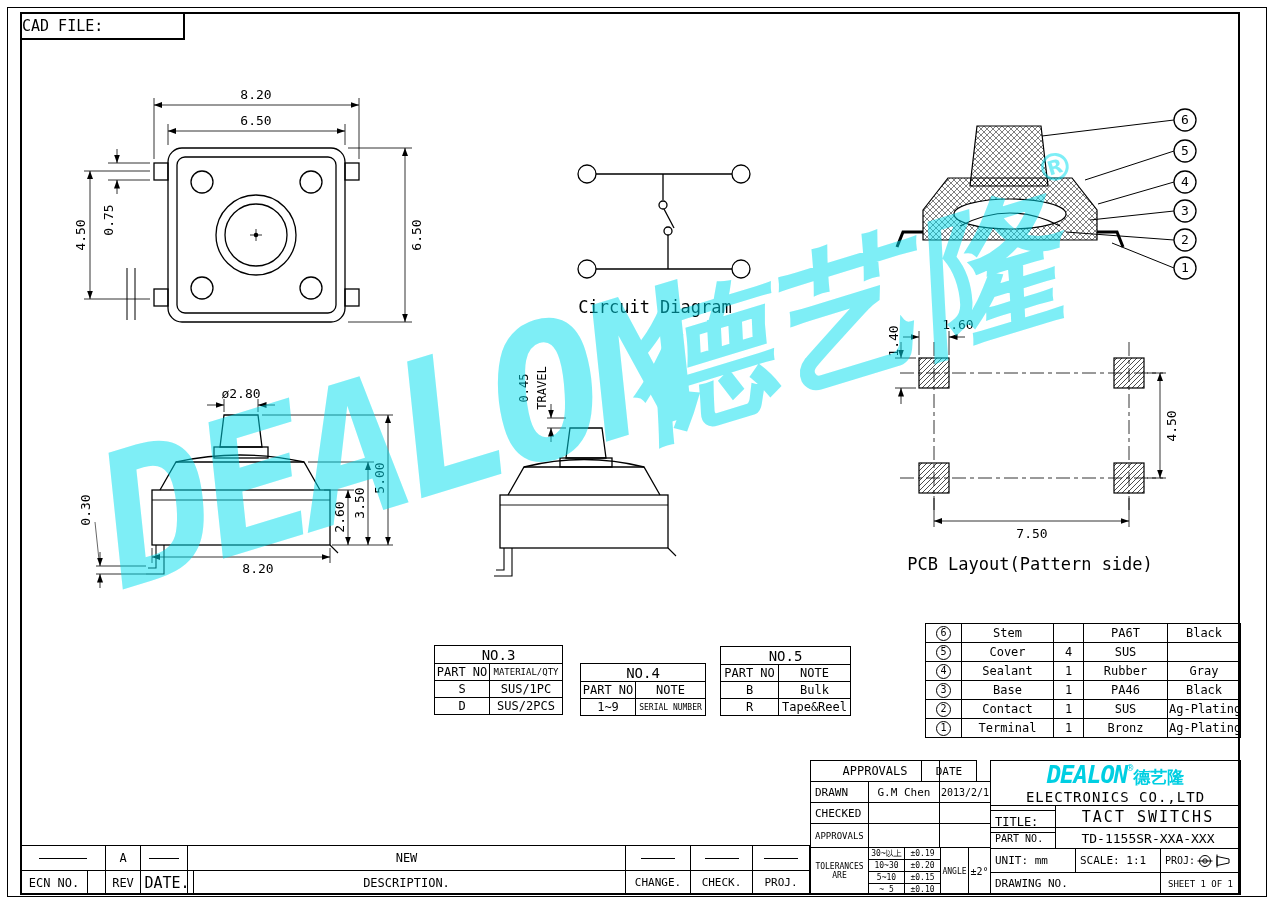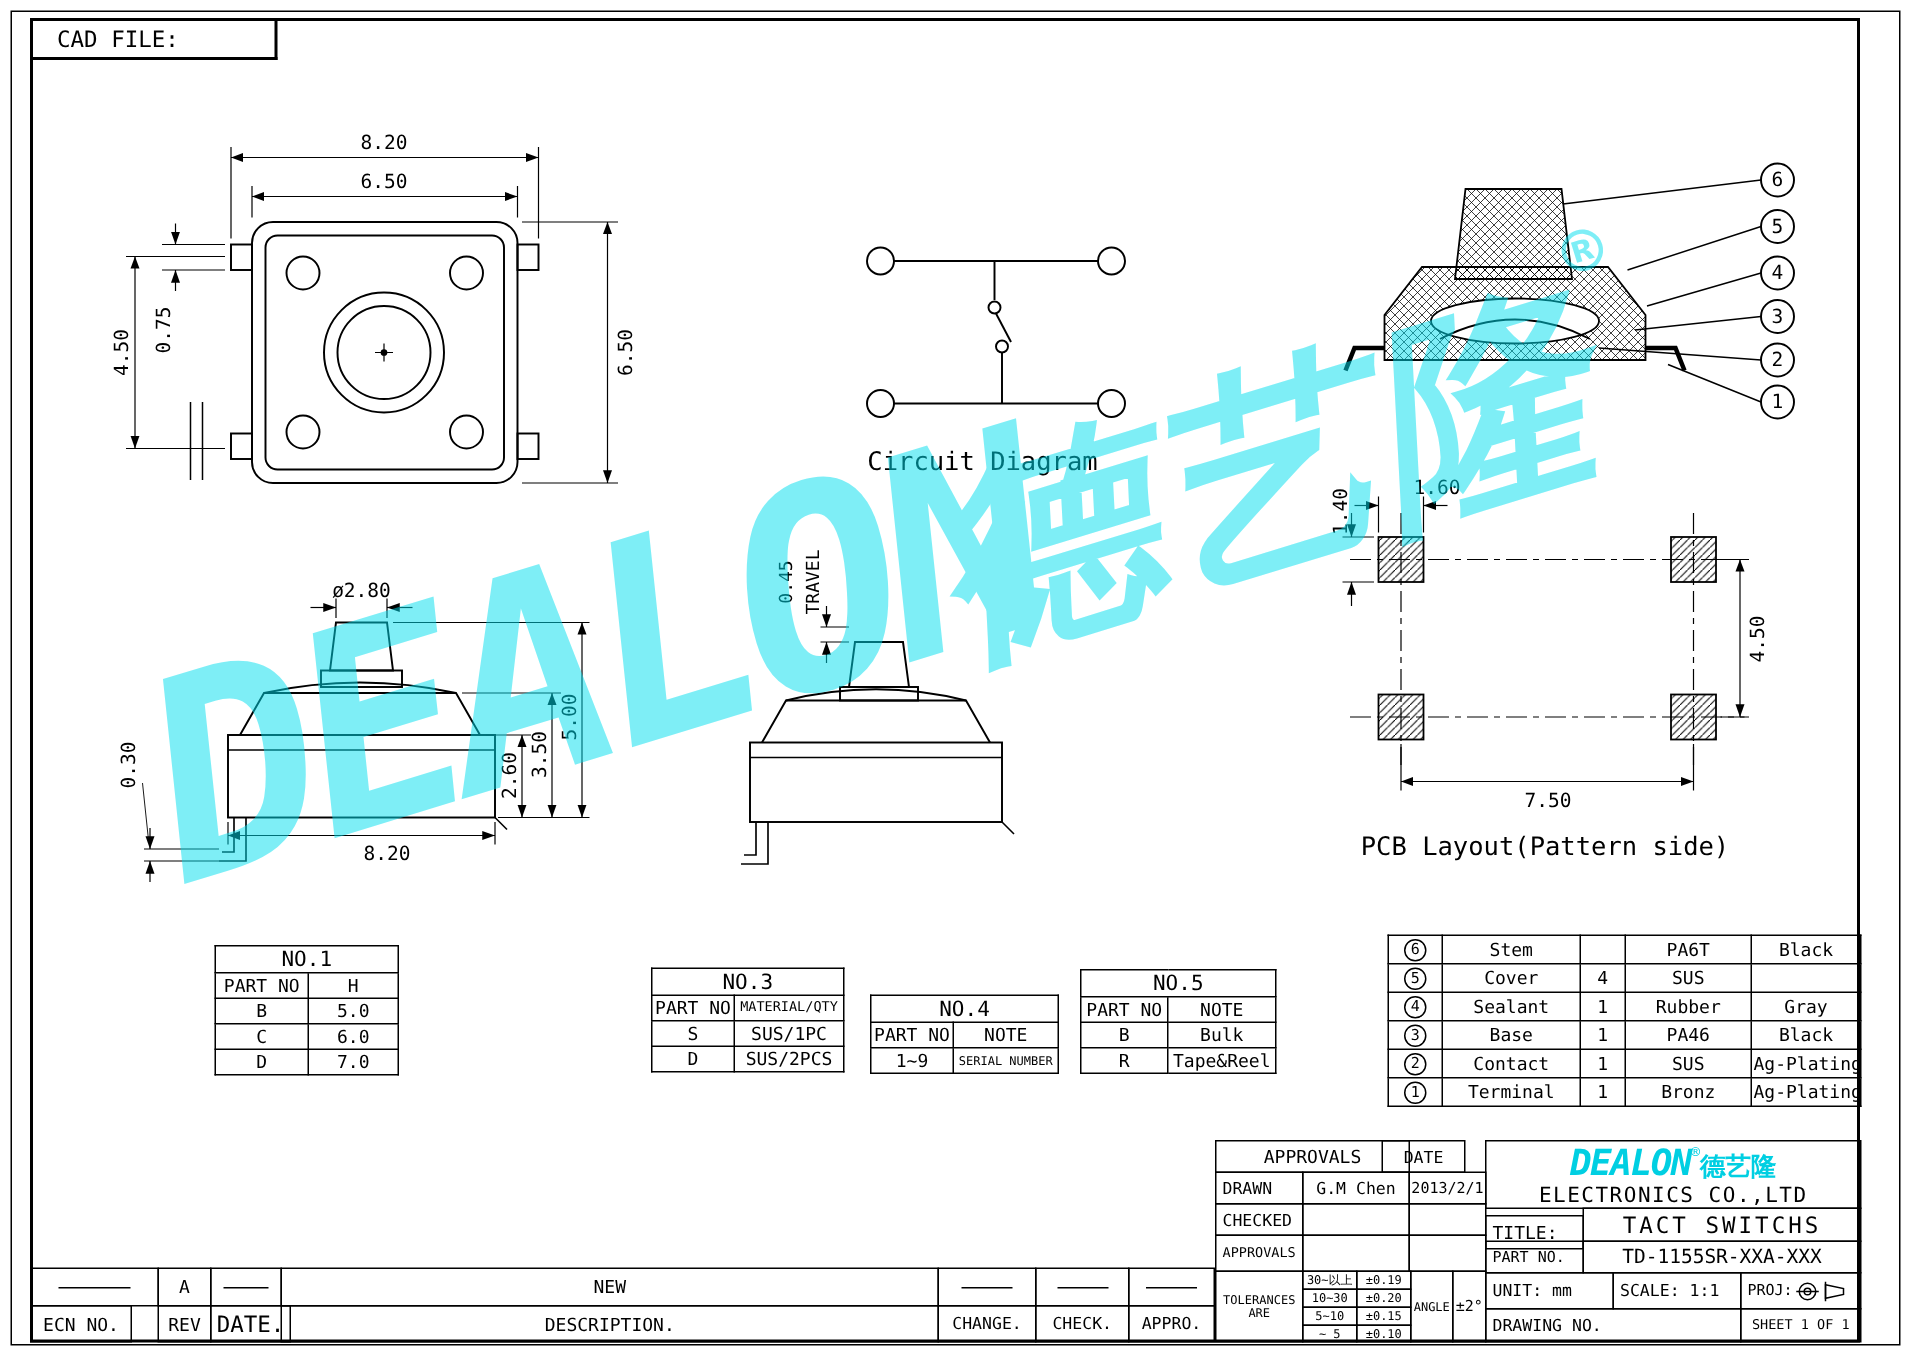--- a/index.html
+++ b/index.html
@@ -3,21 +3,21 @@
 <meta charset="utf-8">
 <style>
   * { margin:0; padding:0; box-sizing:border-box; }
   html,body { width:1274px; height:904px; background:#fff; }
   body { font-family:"DejaVu Sans Mono", monospace; color:#000; position:relative; overflow:hidden; }
   .page { position:absolute; inset:0; }
   .outer-border { position:absolute; left:7px; top:7px; width:1260px; height:890px; border:1px solid #000; }
   .main-frame { position:absolute; left:20px; top:12px; width:1220px; height:883px; border:2px solid #000; }
   .cad-file-box { position:absolute; left:22px; top:14px; width:163px; height:26px;
     border-right:2px solid #000; border-bottom:2px solid #000; display:flex; align-items:center;
-    padding-left:16px; font-size:15px; z-index:3; background:transparent; }
+    padding-left:0; font-size:15px; z-index:3; background:transparent; }
   svg.drawing { position:absolute; left:0; top:0; z-index:1; }
   .watermark { position:absolute; left:78px; top:440px; z-index:2; transform:rotate(-17deg);
     transform-origin:0 0; white-space:nowrap; pointer-events:none; color:#00dfef; opacity:.5;
     font-style:italic; font-weight:bold; line-height:1; }
   .wm-latin { font-size:185px; letter-spacing:-10px; }
   .wm-cn { font-size:148px; letter-spacing:4px; margin-left:-70px; }
   .wm-reg { font-size:46px; vertical-align:115px; margin-left:6px; }
 
   table.spec { position:absolute; z-index:3; border-collapse:collapse; table-layout:fixed; background:transparent; }
   table.spec th, table.spec td { border:1px solid #000; text-align:center; height:17px; padding:0 1px;
@@ -225,47 +225,20 @@
       <text transform="rotate(-90 1176 426)" x="1176" y="426">4.50</text>
       <text x="1032" y="538">7.50</text>
       <text x="1030" y="570" font-size="17">PCB Layout(Pattern side)</text>
     </g>
   </svg>
 
   <div class="watermark">
     <span class="wm-latin">DEALON</span><span class="wm-cn">德艺隆</span><span class="wm-reg">®</span>
   </div>
 
-  <table class="spec" style="left:143px;top:630px;width:122px">
-    <colgroup>
-        <col style="width:62px">
-        <col style="width:60px">
-      </colgroup>
-    <tbody>
-      <tr>
-          <th colspan="2">NO.1</th>
-        </tr>
-      <tr>
-        <td>PART NO</td>
-        <td>H</td>
-      </tr>
-      <tr>
-          <td>B</td>
-          <td>5.0</td>
-        </tr>
-      <tr>
-          <td>C</td>
-          <td>6.0</td>
-        </tr>
-      <tr>
-          <td>D</td>
-          <td>7.0</td>
-        </tr>
-    </tbody>
-  </table>
 
 
   <table class="spec" style="left:434px;top:645px;width:128px">
     <colgroup>
         <col style="width:55px">
         <col style="width:73px">
       </colgroup>
     <tbody>
       <tr>
           <th colspan="2">NO.3</th>
@@ -461,16 +434,16 @@
     <div class="cell" style="left:732px;top:0;width:58px;height:26px">
         <span class="dash" style="width:34px"></span>
       </div>
 
     <div class="cell" style="left:0;top:25px;width:68px;height:25px">ECN NO.</div>
     <div class="cell" style="left:85px;top:25px;width:36px;height:25px">REV</div>
     <div class="cell" style="left:120px;top:25px;width:54px;height:25px;font-size:15px">DATE.</div>
     <div class="cell" style="left:167px;top:25px;width:439px;height:25px">DESCRIPTION.</div>
     <div class="cell" style="left:605px;top:25px;width:66px;height:25px;font-size:11px">CHANGE.</div>
     <div class="cell" style="left:670px;top:25px;width:63px;height:25px;font-size:11px">CHECK.</div>
-    <div class="cell" style="left:732px;top:25px;width:58px;height:25px;font-size:11px">APPRO.</div>
+    <div class="cell" style="left:732px;top:25px;width:58px;height:25px;font-size:11px">PROJ.</div>
   </div>
 
 </div>
 
 </body></html>

